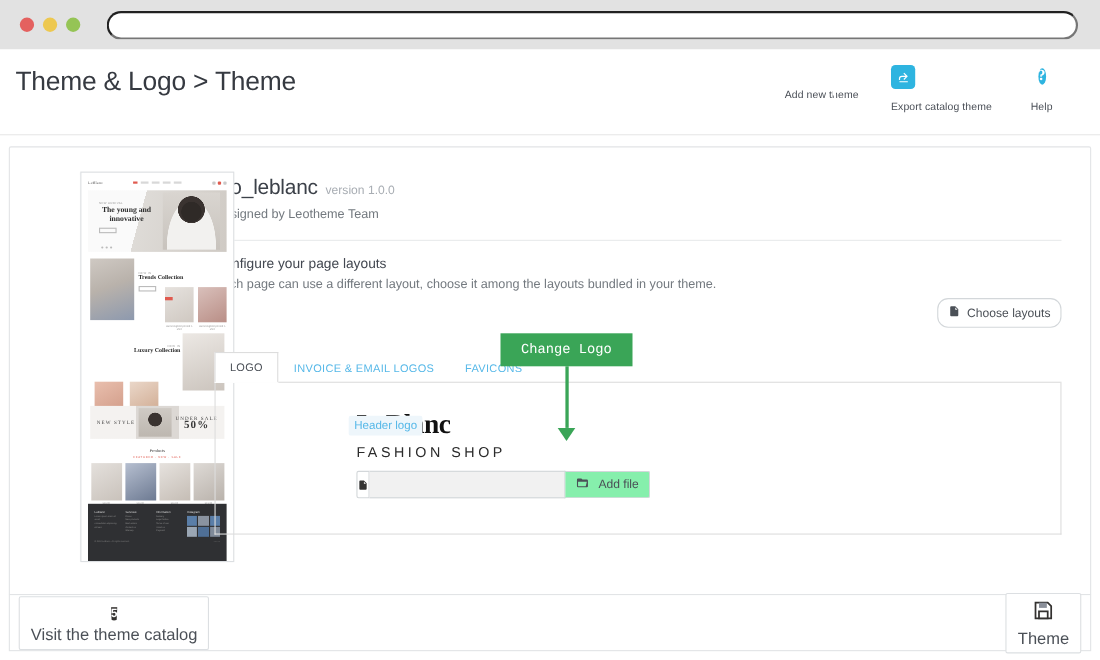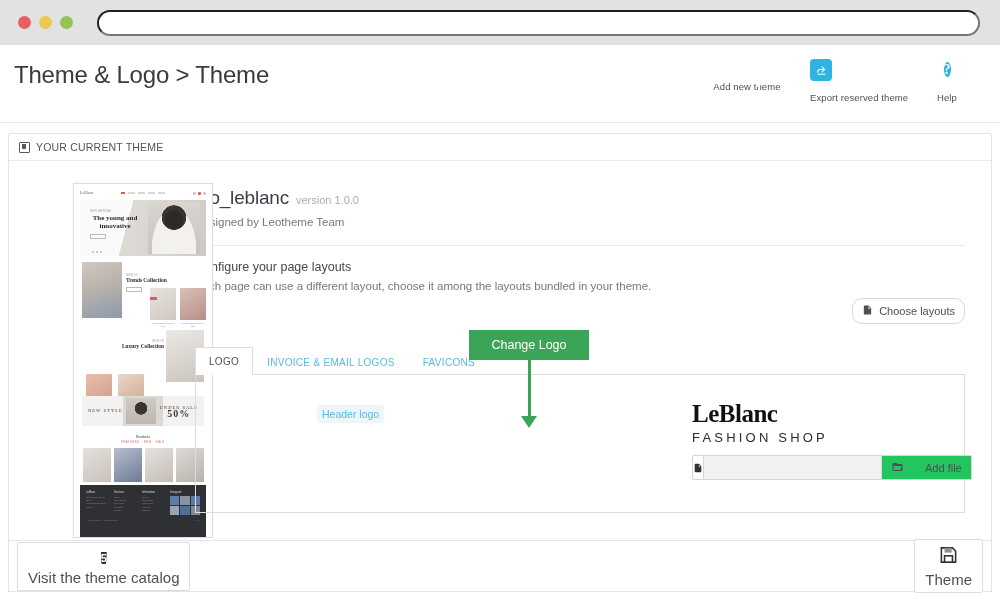--- a/index.html
+++ b/index.html
@@ -310,21 +310,21 @@
     border-color: #ddd;
     border-bottom: 1px solid #fff;
   }
   .tab-panel {
     border: 1px solid #ddd;
     border-top: none;
     padding: 26px 20px 32px 20px;
     min-height: 120px;
   }
 
-  .logo-row { display: flex; align-items: flex-start; gap: 10px; padding-left: 108px; justify-content: flex-end; }
+  .logo-row { display: flex; align-items: flex-start; gap: 10px; padding-left: 108px; }
   .hdr-logo-label {
     font-size: 10.5px;
     color: #56b8e8;
     background: #eef6fb;
     padding: 3px 5px;
     border-radius: 2px;
     margin-top: 4px;
     white-space: nowrap;
     position: absolute;
     left: 122px;
@@ -356,37 +356,38 @@
   .fg-input {
     flex: 1;
     border: 1px solid #d3d7da;
     border-left: none;
     background: #f1f1f1;
     height: 25px;
   }
   .fg-btn {
     border: 1px solid #d3d7da;
     border-left: none;
-    background: #22c55e;
+    background: #86efac;
     border-radius: 0 2px 2px 0;
-    display: flex; align-items: center; gap: 21px;
+    display: flex; align-items: center; gap: 8px;
     padding: 0 9px;
     font-size: 11px;
     color: #4b5057;
     cursor: pointer;
     white-space: nowrap;
   }
 
   
   .callout {
     position: absolute;
-    left: 274px;
+    left: 260px;
     top: -16px;
     z-index: 5;
     pointer-events: none;
+    font-family: Liberation Mono, monospace;
   }
   .callout-box {
     background: #3aa557;
     color: #fff;
     font-size: 12.5px;
     padding: 8px 18px;
     width: 120px;
     text-align: center;
     pointer-events: auto;
     cursor: pointer;
@@ -467,36 +468,32 @@
         <span class="lbl">Add new theme</span>
       </div>
       <div class="hact">
         <span class="glyph">
           <span class="sq-icon">
             <svg width="13" height="13" viewBox="0 0 24 24" fill="#fff">
               <path d="M5 20h14v-2H5v2zM13 4l-1.4 1.4L15.2 9H9a5 5 0 0 0-5 5v2h2v-2a3 3 0 0 1 3-3h6.2l-3.6 3.6L13 16l6-6-6-6z"></path>
             </svg>
           </span>
         </span>
-        <span class="lbl">Export reserved theme</span>
+        <span class="lbl">Export catalog theme</span>
       </div>
       <div class="hact">
         <span class="glyph">
           <span class="q-icon">?</span>
         </span>
         <span class="lbl">Help</span>
       </div>
     </div>
   </div>
 
   <div class="panel">
-    <div class="panel-head">
-      <span class="paint-icon"></span>
-      <span class="ph-title">YOUR CURRENT THEME</span>
-    </div>
 
     <div class="panel-body">
 
       <div class="thumb-wrap">
         <div class="thumb">
 
           <div class="tp tp-nav">
             <span class="tp-logo">LeBlanc</span>
             <span class="tp-menu">
               <i class="a"></i>

